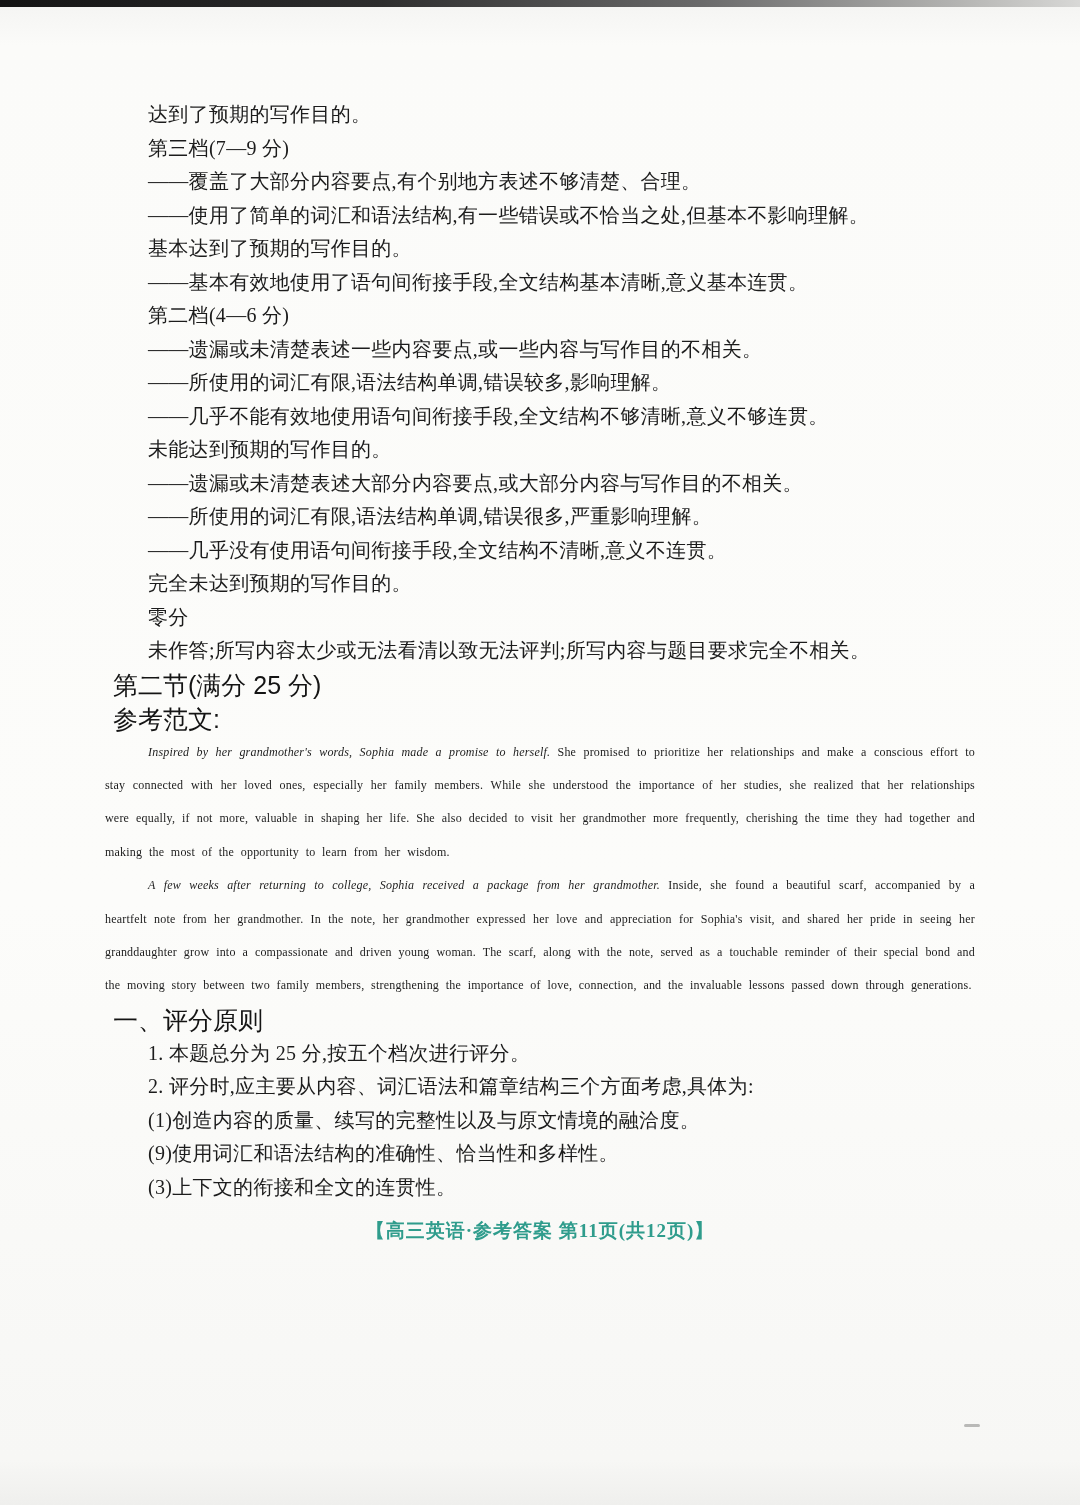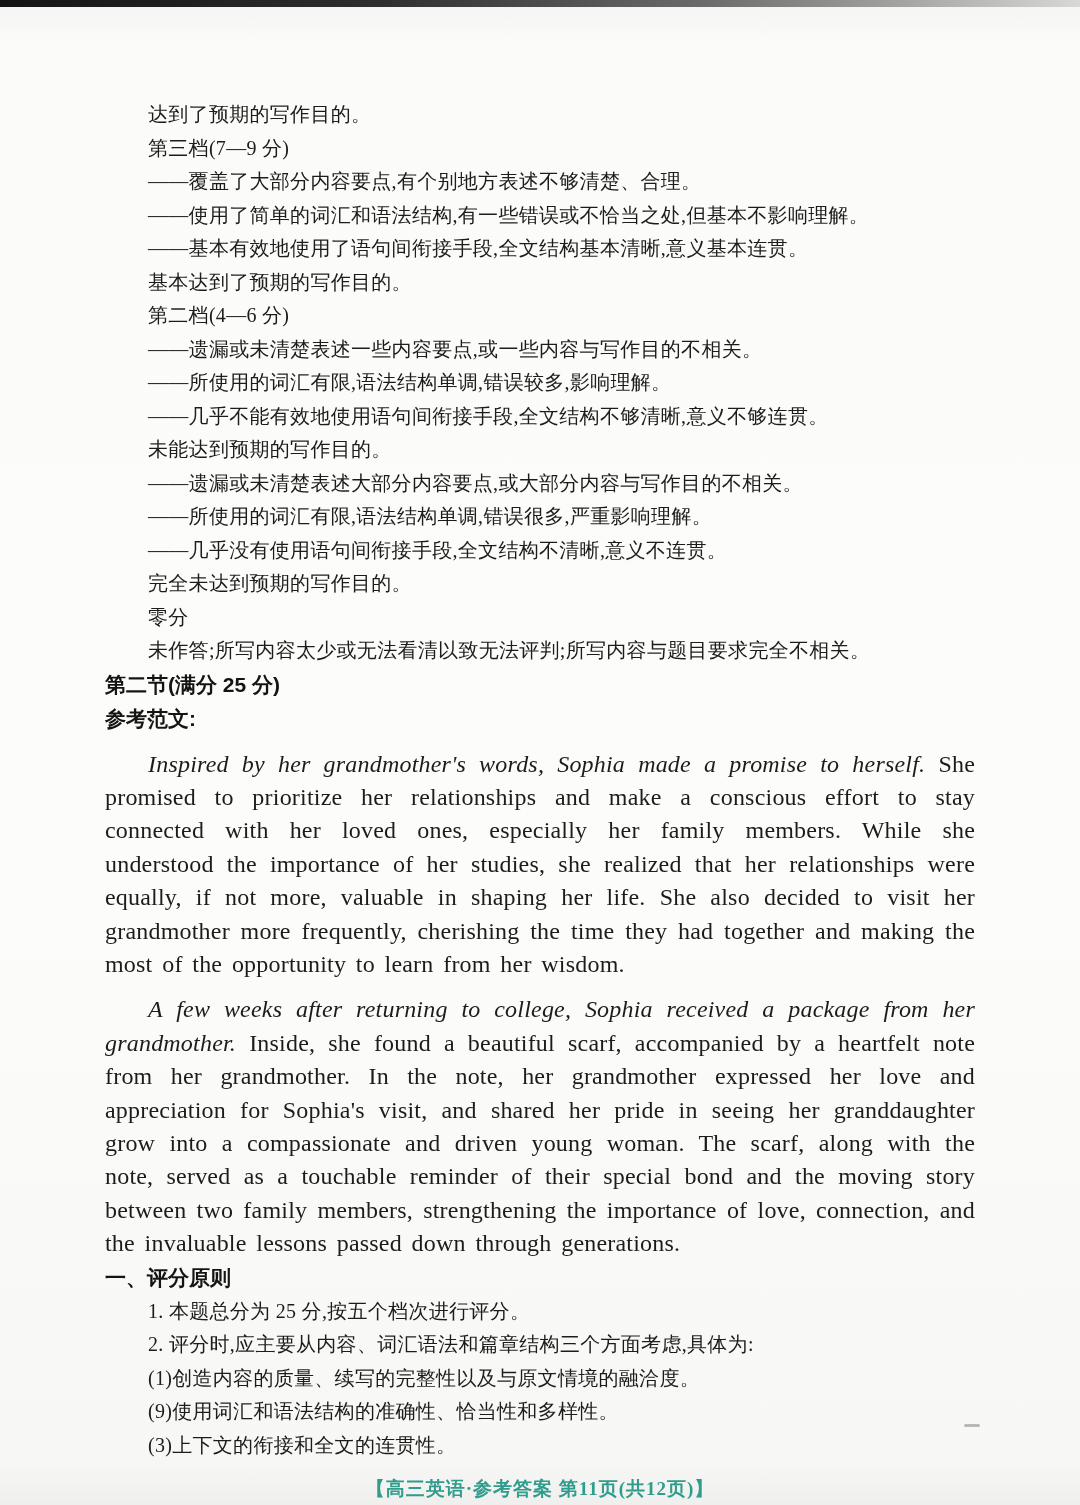--- a/index.html
+++ b/index.html
@@ -35,33 +35,33 @@
     padding: 98px 105px 0 105px;
   }
   .rubric-line {
     font-size: 20px;
     line-height: 33.5px;
     padding-left: 43px;
     letter-spacing: 0.3px;
   }
   .hd {
     font-family: "Liberation Sans", sans-serif;
-    font-weight: 700;
-    font-size: 21px;
+    font-weight: 400;
+    font-size: 25px;
     line-height: 34px;
     color: #141414;
+    margin-left: 8px;
   }
   .essay {
-    font-size: 24px;
+    font-size: 12px;
     line-height: 33.4px;
     text-align: justify;
     text-indent: 43px;
     word-spacing: 3.5px;
     letter-spacing: 0.2px;
-    margin-top: 12px;
   }
   .essay i { font-style: italic; }
   .principle-item {
     font-size: 20px;
     line-height: 33.5px;
     padding-left: 43px;
     letter-spacing: 0.3px;
   }
   .footer {
     margin-top: 12px;
@@ -80,22 +80,22 @@
   <div class="scan-top"></div>
   <div class="scan-mark"></div>
 
   <main class="content">
 
     <section>
       <p class="rubric-line">达到了预期的写作目的。</p>
       <p class="rubric-line">第三档(7—9 分)</p>
       <p class="rubric-line">——覆盖了大部分内容要点,有个别地方表述不够清楚、合理。</p>
       <p class="rubric-line">——使用了简单的词汇和语法结构,有一些错误或不恰当之处,但基本不影响理解。</p>
+      <p class="rubric-line">基本达到了预期的写作目的。</p>
       <p class="rubric-line">——基本有效地使用了语句间衔接手段,全文结构基本清晰,意义基本连贯。</p>
-      <p class="rubric-line">基本达到了预期的写作目的。</p>
       <p class="rubric-line">第二档(4—6 分)</p>
       <p class="rubric-line">——遗漏或未清楚表述一些内容要点,或一些内容与写作目的不相关。</p>
       <p class="rubric-line">——所使用的词汇有限,语法结构单调,错误较多,影响理解。</p>
       <p class="rubric-line">——几乎不能有效地使用语句间衔接手段,全文结构不够清晰,意义不够连贯。</p>
       <p class="rubric-line">未能达到预期的写作目的。</p>
       <p class="rubric-line">——遗漏或未清楚表述大部分内容要点,或大部分内容与写作目的不相关。</p>
       <p class="rubric-line">——所使用的词汇有限,语法结构单调,错误很多,严重影响理解。</p>
       <p class="rubric-line">——几乎没有使用语句间衔接手段,全文结构不清晰,意义不连贯。</p>
       <p class="rubric-line">完全未达到预期的写作目的。</p>
       <p class="rubric-line">零分</p>

